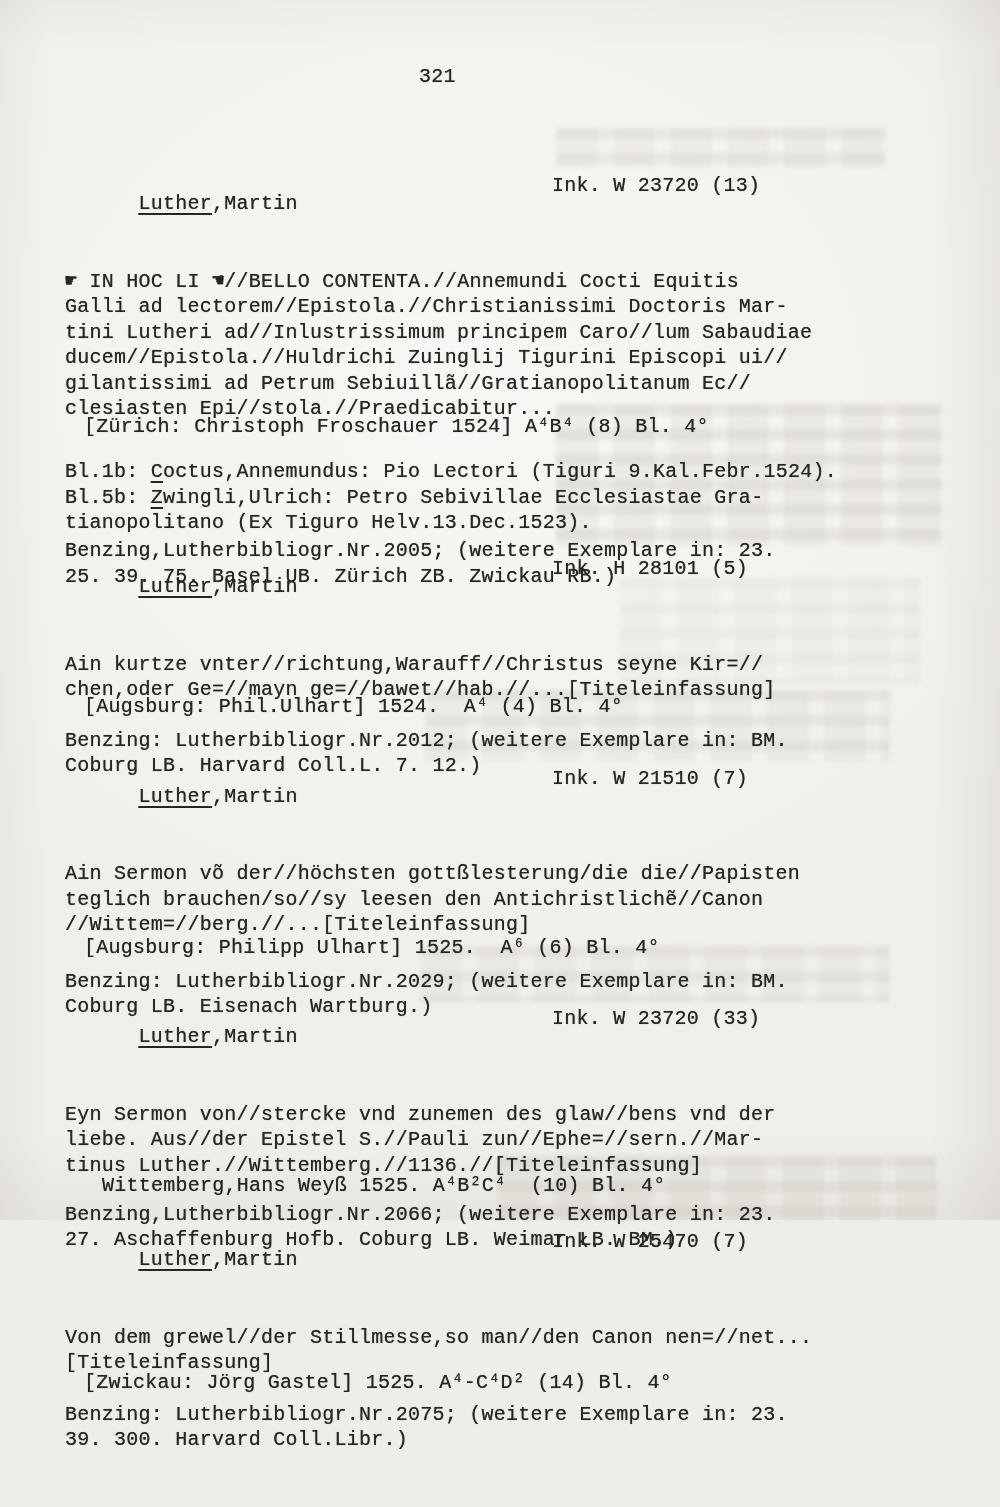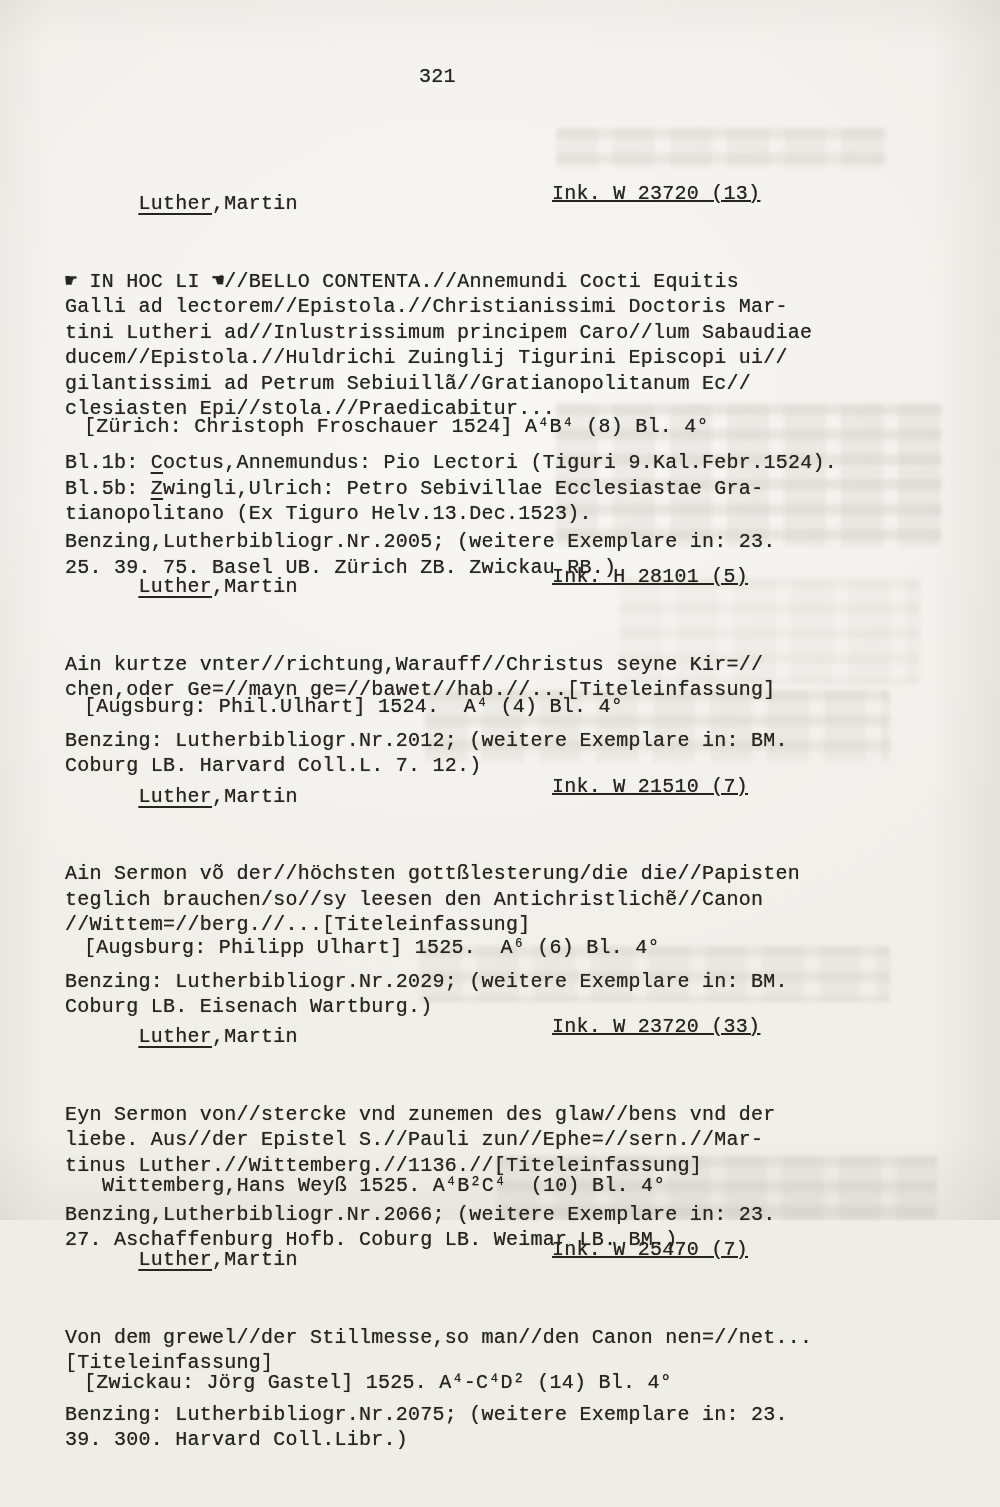--- a/index.html
+++ b/index.html
@@ -21,21 +21,21 @@
   .txt, .ln{
     font-size:20px;
     letter-spacing:.25px;
     line-height:25.5px;
     white-space:pre;
     text-shadow:0 0 .7px rgba(39,37,32,.75);
   }
   .pageno{position:absolute;left:419px;top:64px;}
   .entry{position:absolute;left:65px;width:910px;}
   .hdr{position:relative;}
-  .ref{position:absolute;left:487px;top:16px;text-decoration:underline;}
+  .ref{position:absolute;left:487px;top:8px;}
   .u{text-decoration:underline;text-decoration-thickness:1.6px;text-underline-offset:4px;}
   .ghost{
     position:absolute;
     background:
       repeating-linear-gradient(to bottom, rgba(152,144,130,.30) 0px, rgba(152,144,130,.30) 11px, rgba(0,0,0,0) 11px, rgba(0,0,0,0) 25px),
       repeating-linear-gradient(90deg, rgba(152,144,130,.22) 0px, rgba(152,144,130,.22) 42px, rgba(0,0,0,0) 42px, rgba(0,0,0,0) 57px);
     filter:blur(2.2px);
     border-radius:3px;
   }
 </style>
@@ -58,21 +58,21 @@
       <span class="u">Luther</span><span>,Martin</span>
       <span class="ref">Ink. W 23720 (13)</span>
     </div>
     <div class="ln" style="margin-top:1.5px">☛ IN HOC LI ☚//BELLO CONTENTA.//Annemundi Cocti Equitis</div>
     <div class="ln">Galli ad lectorem//Epistola.//Christianissimi Doctoris Mar-</div>
     <div class="ln">tini Lutheri ad//Inlustrissimum principem Caro//lum Sabaudiae</div>
     <div class="ln">ducem//Epistola.//Huldrichi Zuinglij Tigurini Episcopi ui//</div>
     <div class="ln">gilantissimi ad Petrum Sebiuillã//Gratianopolitanum Ec//</div>
     <div class="ln">clesiasten Epi//stola.//Praedicabitur...</div>
     <div class="ln" style="margin-top:-8px;padding-left:19px">[Zürich: Christoph Froschauer 1524] A⁴B⁴ (8) Bl. 4°</div>
-    <div class="ln" style="margin-top:11px"><span>Bl.1b: </span><span class="u">C</span><span>octus,Annemundus: Pio Lectori (Tiguri 9.Kal.Febr.1524).</span></div>
+    <div class="ln" style="margin-top:20px"><span>Bl.1b: </span><span class="u">C</span><span>octus,Annemundus: Pio Lectori (Tiguri 9.Kal.Febr.1524).</span></div>
     <div class="ln"><span>Bl.5b: </span><span class="u">Z</span><span>wingli,Ulrich: Petro Sebivillae Ecclesiastae Gra-</span></div>
     <div class="ln"><span>tianopolitano (Ex Tiguro Helv.13.Dec.1523).</span></div>
     <div class="ln" style="margin-top:2.5px">Benzing,Lutherbibliogr.Nr.2005; (weitere Exemplare in: 23.</div>
     <div class="ln">25. 39. 75. Basel UB. Zürich ZB. Zwickau RB.)</div>
   </section>
 
   <section class="entry" style="top:548px">
     <div class="ln hdr">
       <span class="u">Luther</span><span>,Martin</span>
       <span class="ref">Ink. H 28101 (5)</span>

